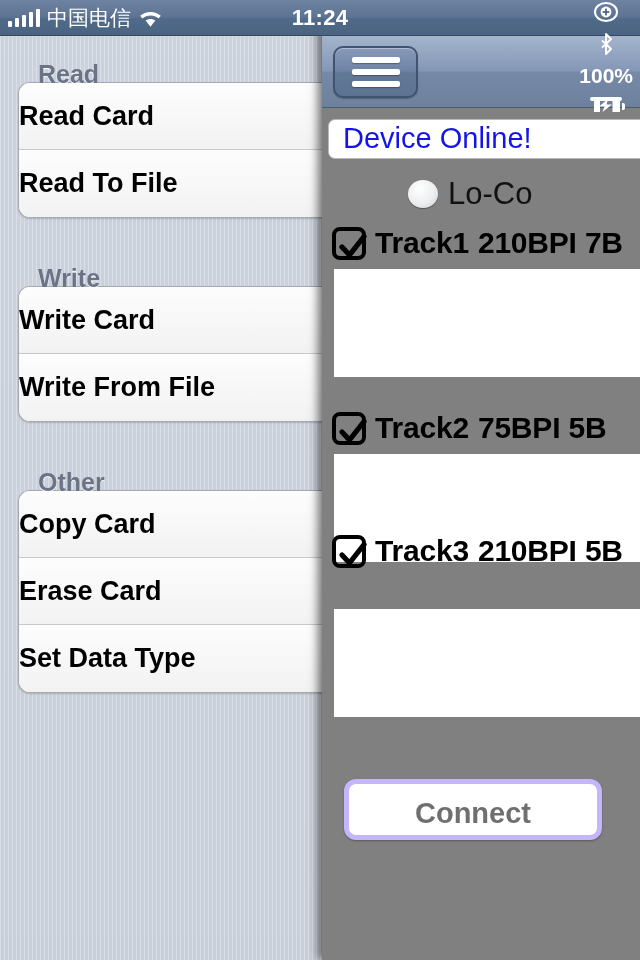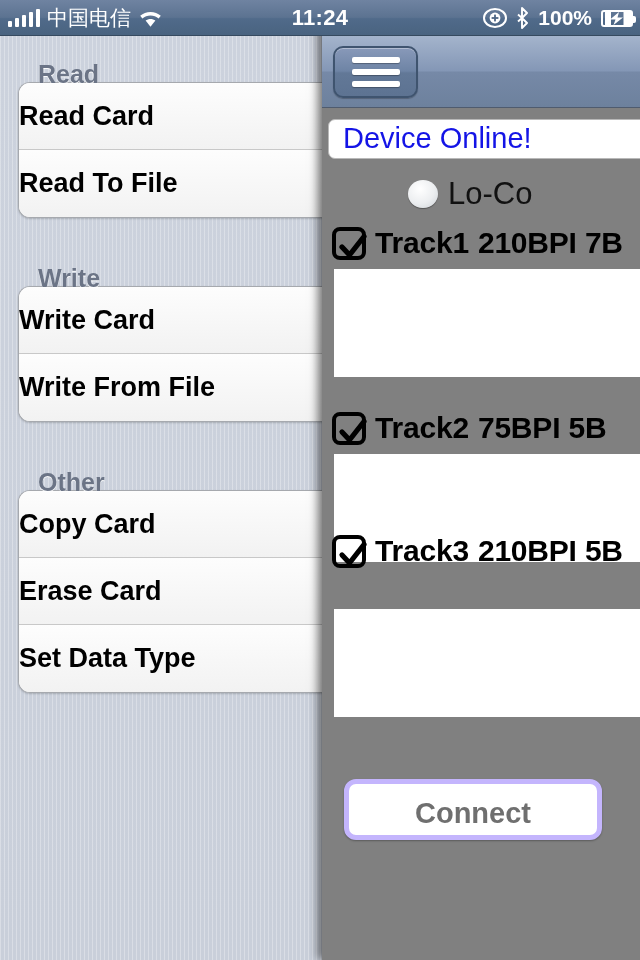--- a/index.html
+++ b/index.html
@@ -74,20 +74,21 @@
     letter-spacing: 0.3px;
   }
   #sb-right {
     position: absolute;
     right: 7px;
     top: 0;
     height: 36px;
     display: flex;
     align-items: center;
     gap: 9px;
+    flex-direction: column;
   }
   .rot-lock {
     width: 24px; height: 24px;
     display: block;
   }
   .bt-ico { width: 13px; height: 22px; display:block; }
   #battery-pct { font-size: 21px; font-weight: bold; }
   .batt {
     position: relative;
     width: 32px; height: 17px;

